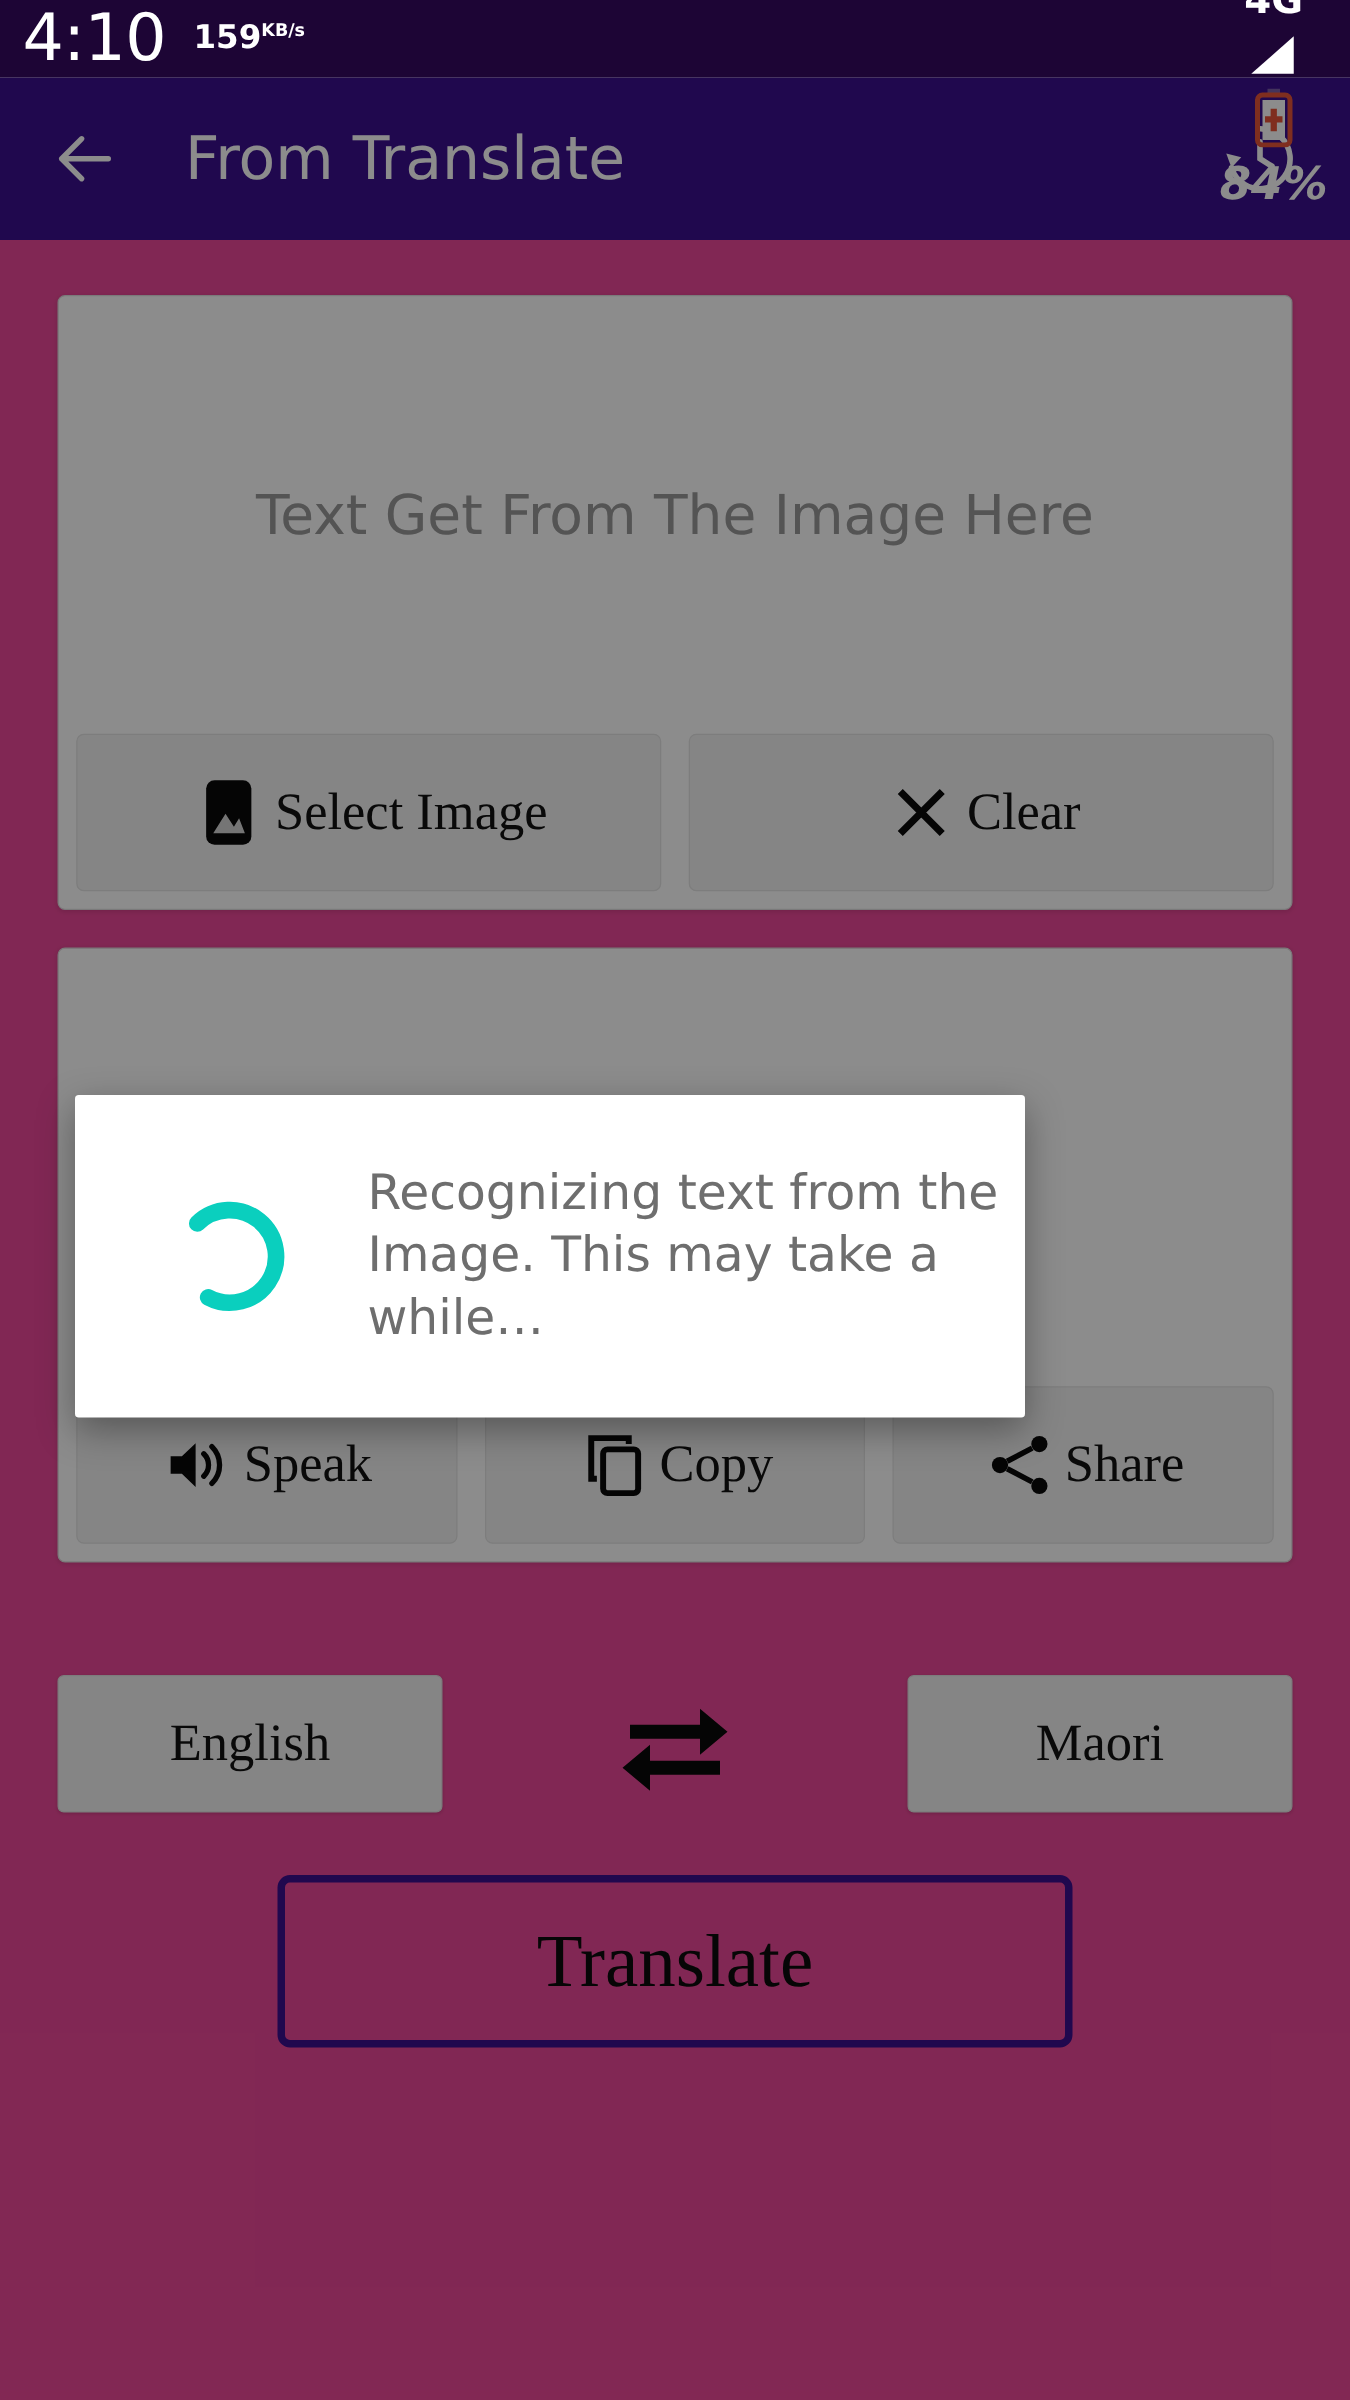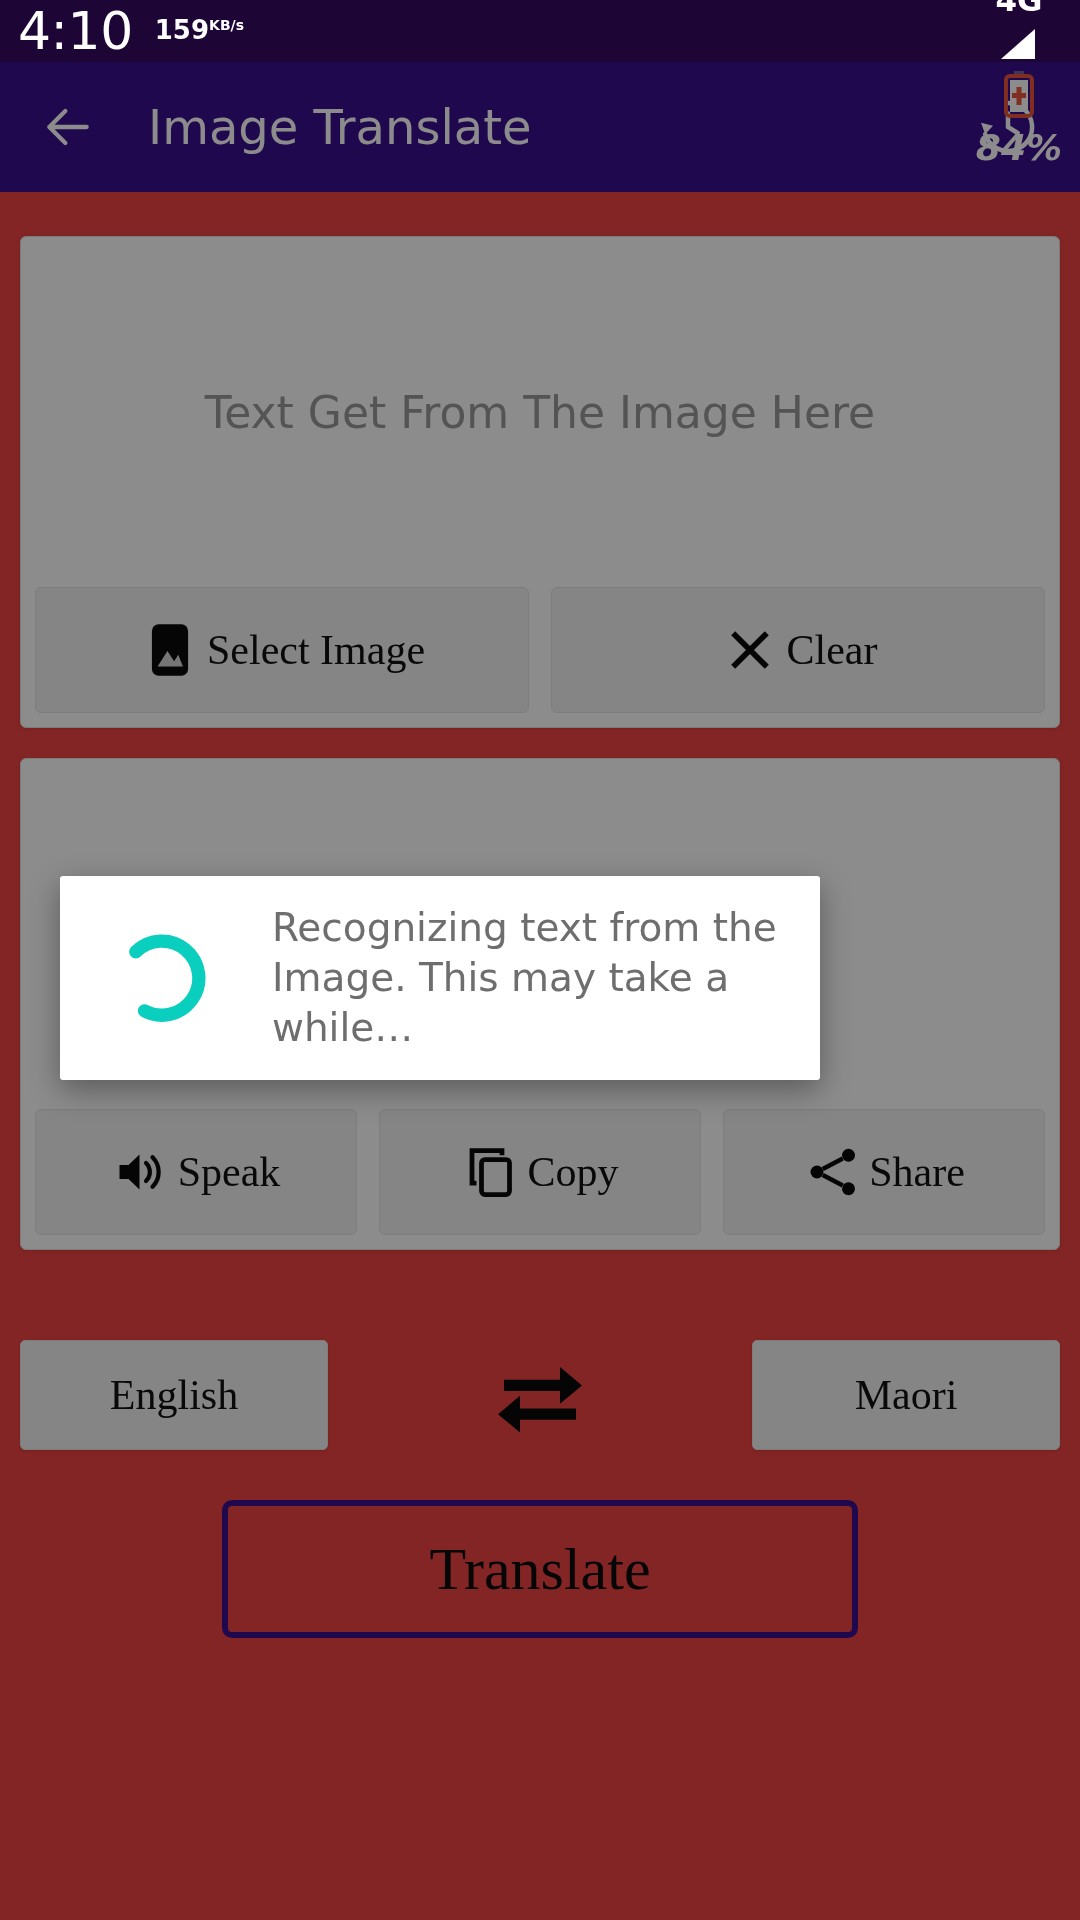--- a/index.html
+++ b/index.html
@@ -61,22 +61,22 @@
     color: #ffffff;
     font-family: "DejaVu Sans", sans-serif;
     font-weight: 400;
   }
   .appbar .history { margin-left: auto; width: 72px; height: 72px; flex:none;}
 
   
   .content {
     position: absolute; top: 192px; left: 0;
     width: 1080px; height: 1728px;
-    background: #ef4444;
-    padding: 0 20px;
+    background: #ec4899;
+    padding: 0 46px;
   }
   .card {
     background: #ffffff;
     border: 1px solid #dedede;
     border-radius: 6px;
     box-shadow: 0 1px 4px rgba(0,0,0,0.12);
     margin-top: 44px;
     padding: 0;
   }
   .textarea-box {
@@ -145,27 +145,28 @@
     position: absolute; top: 62px; left: 0;
     width: 1080px; height: 1858px;
     background: rgba(0,0,0,0.45);
     z-index: 8;
   }
 
   
   .dialog {
     position: absolute;
     left: 60px; top: 876px;
-    width: 760px; height: 204px;
+    width: 760px; height: 258px;
     background: #ffffff;
     border-radius: 3px;
     box-shadow: 0 10px 30px rgba(0,0,0,0.35);
     display: flex; align-items: center;
-    padding-left: 50px;
+    padding-left: 66px;
     z-index: 9;
+    justify-content: center;
   }
   .spinner { width: 104px; height: 104px; flex: none; }
   .dialog-text {
     margin-left: 58px;
     font-family: "DejaVu Sans", sans-serif;
     font-size: 39px;
     line-height: 1.28;
     color: #6e6e6e;
     max-width: 520px;
   }
@@ -201,21 +202,21 @@
         <rect x="9" y="23" width="14" height="5" fill="#e8553a"></rect>
       </svg>
       <span class="sb-batt-pct">84%</span>
     </div>
   </div>
 
   <div class="appbar">
     <svg class="back" viewBox="0 0 24 24">
       <path d="M19 12H5M5 12l6-6M5 12l6 6" fill="none" stroke="#ffffff" stroke-width="1.6" stroke-linecap="round" stroke-linejoin="round"></path>
     </svg>
-    <div class="title">Image Translate</div>
+    <div class="title">From Translate</div>
     <svg class="history" viewBox="0 0 24 24">
       <path d="M12 4a8 8 0 1 1-7.6 10.4" fill="none" stroke="#ffffff" stroke-width="1.5" stroke-linecap="round"></path>
       <path d="M4.4 14.4 L3 10.6 L7 11.6 Z" fill="#ffffff"></path>
       <path d="M12 7.5V12l3.2 2" fill="none" stroke="#ffffff" stroke-width="1.5" stroke-linecap="round"></path>
     </svg>
   </div>
 
   <div class="content">
 
     <div class="card">

